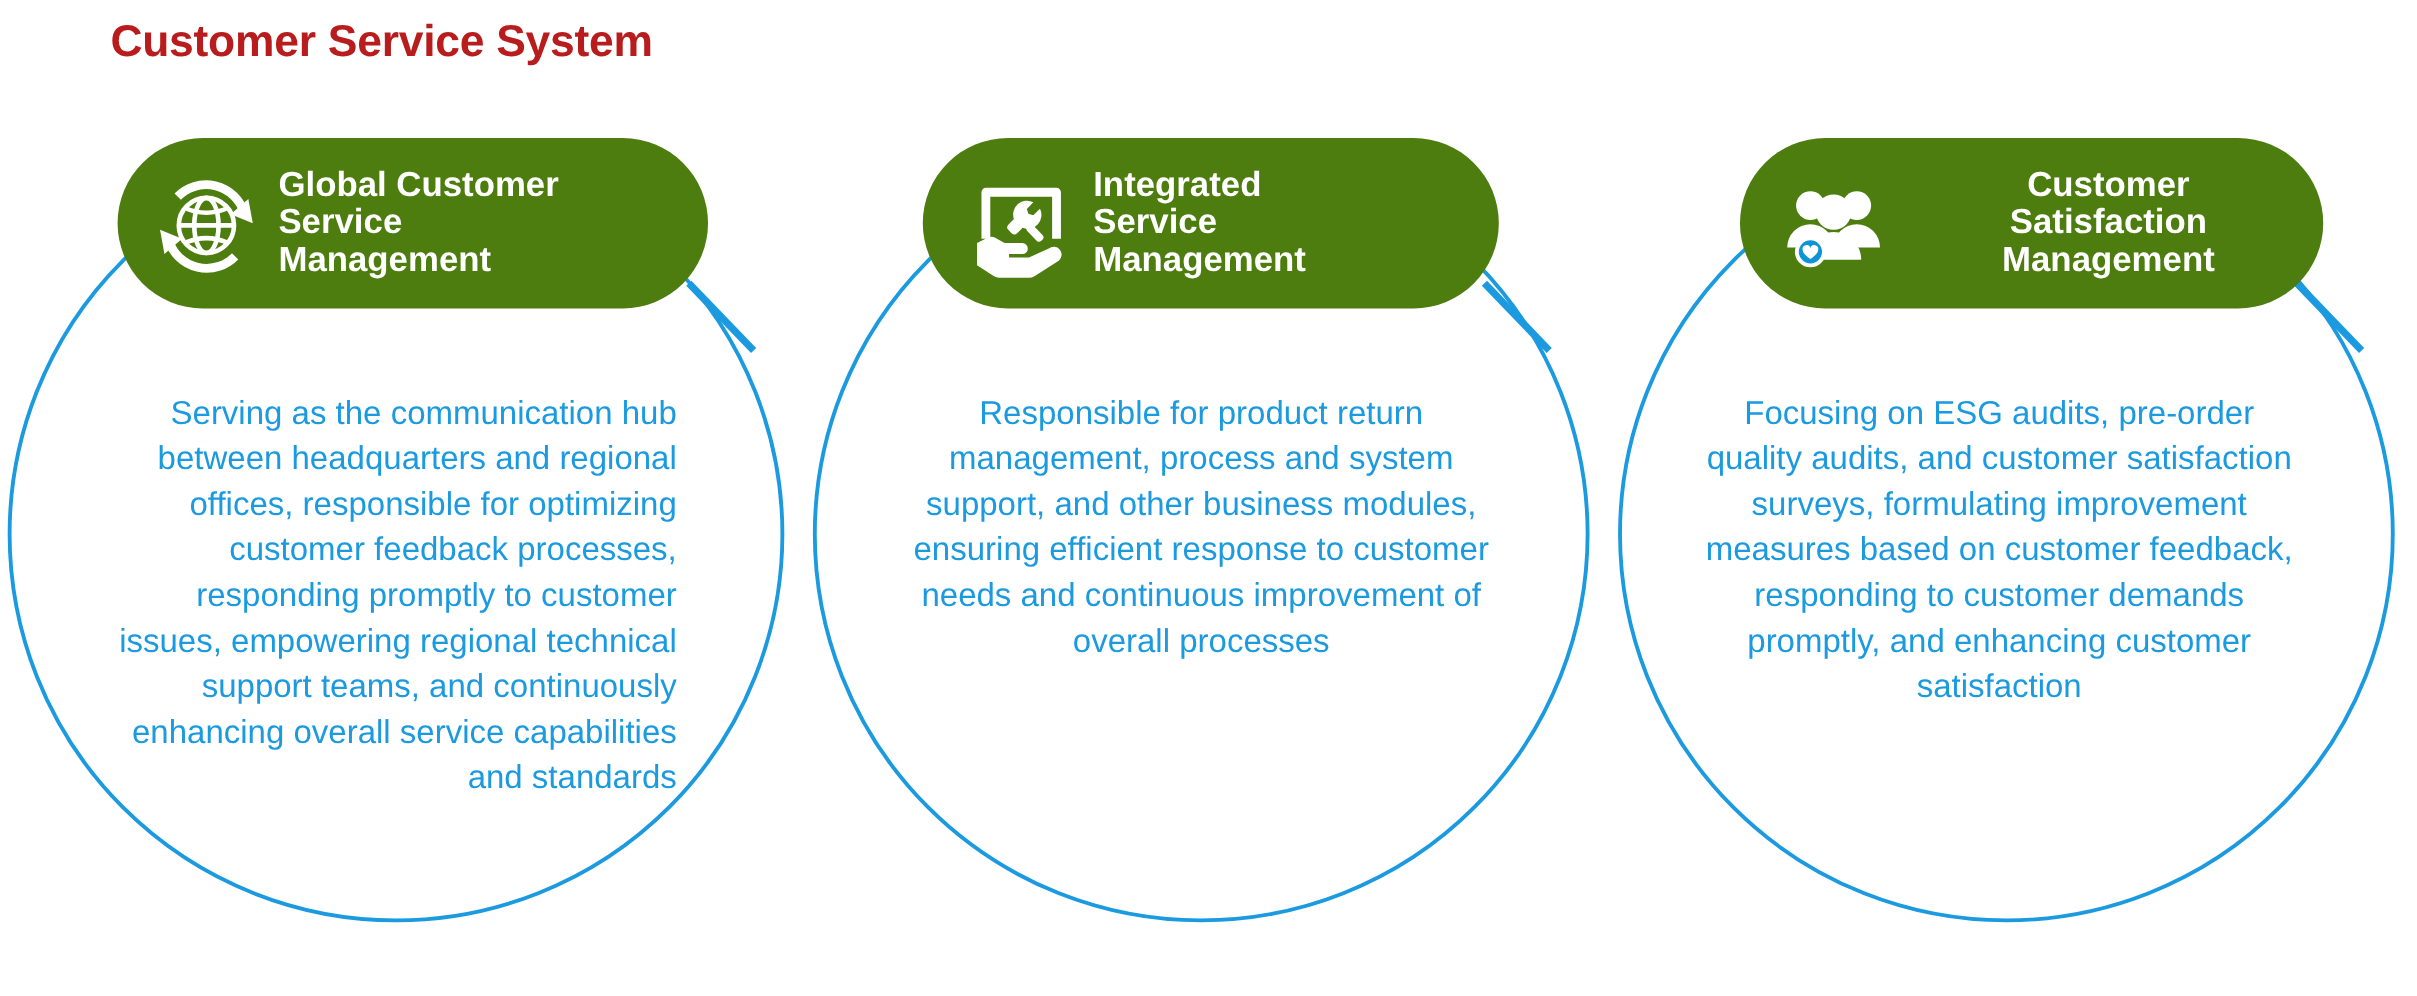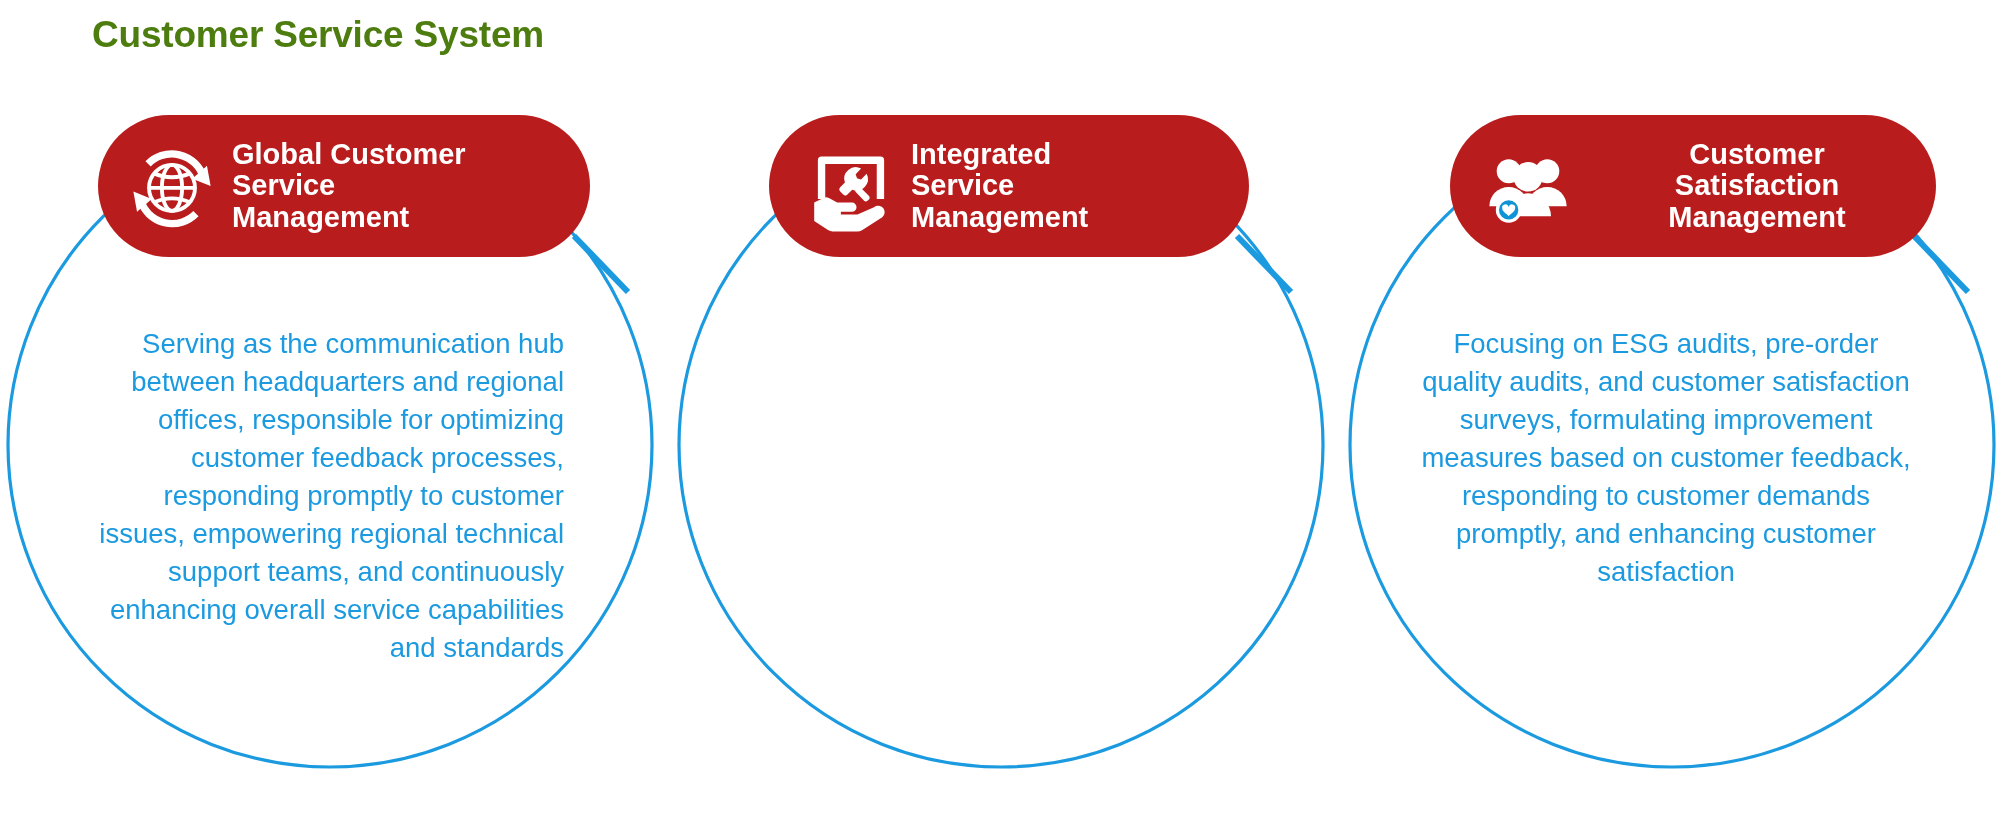--- a/index.html
+++ b/index.html
@@ -15,21 +15,21 @@
     font-family: "Liberation Sans", sans-serif;
   }
 
   
   #page-title {
     position: absolute;
     left: 92px;
     top: 14px;
     font-size: 37px;
     font-weight: bold;
-    color: #4d7c0f;
+    color: #b91c1c;
     letter-spacing: -0.2px;
     white-space: nowrap;
   }
 
   
   #diagram {
     position: absolute;
     left: 0;
     top: 0;
     width: 2014px;
@@ -54,21 +54,21 @@
     width: 672px;
     height: 830px;
     overflow: visible;
   }
 
   
   .pill {
     position: absolute;
     top: 115px;
     height: 142px;
-    background: #b91c1c;
+    background: #4d7c0f;
     border-radius: 71px;
     display: flex;
     align-items: center;
     box-sizing: border-box;
     z-index: 3;
   }
   .u0 .pill { left: 98px; width: 492px; padding-left: 26px; }
   .u1 .pill { left: 98px; width: 480px; padding-left: 34px; justify-content: center; }
   .u2 .pill { left: 108px; width: 486px; padding-left: 30px; text-align: center; }
 
@@ -164,20 +164,21 @@
           </g>
 
           <path d="M10 68 l10 -5 a7 7 0 0 1 6 0 l9 5 h16 a5 5 0 0 1 0 10 h-12 v3 h18 l18 -8 a7 7 0 0 1 9 11 l-22 14 a10 10 0 0 1 -5 1.4 H30 a9 9 0 0 1 -5 -1.5 L10 88 z" fill="#ffffff"></path>
         </svg>
       </span>
       <span class="pill-title">Integrated
 Service
 Management</span>
     </div>
 
+    <div class="body-copy">Responsible for product return management, process and system support, and other business modules, ensuring efficient response to customer needs and continuous improvement of overall processes</div>
   </div>
 
   <div class="unit u2">
 
     <svg class="unit-svg" viewBox="0 0 672 830">
       <circle cx="330" cy="445" r="322" fill="none" stroke="#1b9ae0" stroke-width="3.2"></circle>
       <line x1="572" y1="236" x2="626" y2="292" stroke="#1b9ae0" stroke-width="6" stroke-linecap="butt"></line>
     </svg>
 
     <div class="pill">

